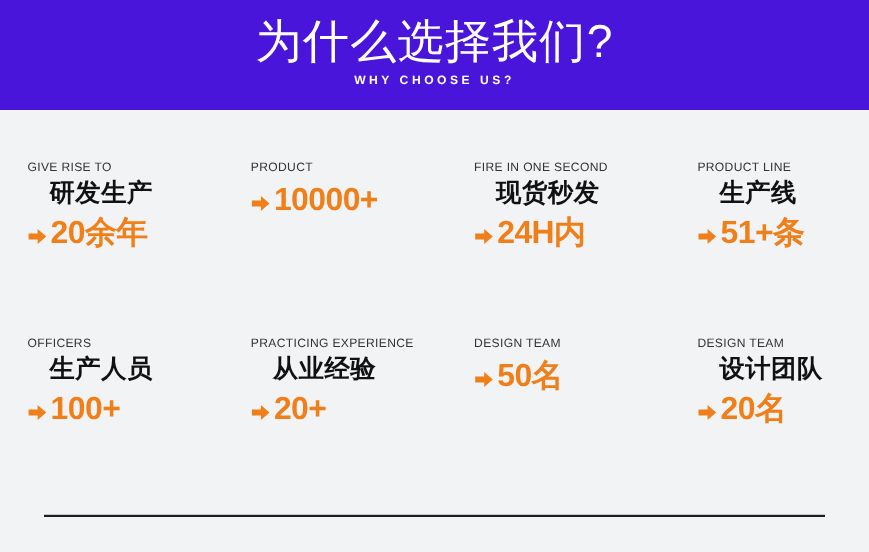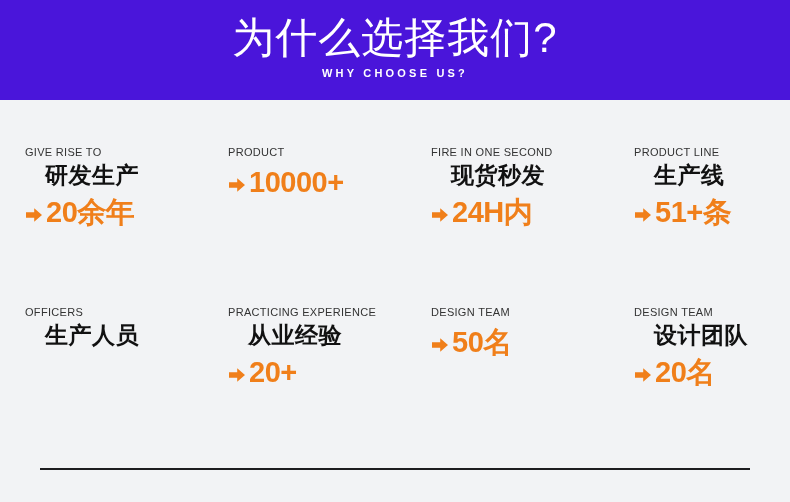--- a/index.html
+++ b/index.html
@@ -181,20 +181,26 @@
         <svg class="arrow-icon" viewBox="0 0 18 18">
           <path d="M1 6.2 H9.2 V2.2 L17 9 L9.2 15.8 V11.8 H1 Z" fill="#f07f1a"></path>
         </svg>
         <div class="stat-value">51+条</div>
       </div>
     </div>
 
     <div class="stat-item">
       <div class="stat-eyebrow">OFFICERS</div>
       <div class="stat-title">生产人员</div>
+      <div class="stat-value-row">
+        <svg class="arrow-icon" viewBox="0 0 18 18">
+          <path d="M1 6.2 H9.2 V2.2 L17 9 L9.2 15.8 V11.8 H1 Z" fill="#f07f1a"></path>
+        </svg>
+        <div class="stat-value">100+</div>
+      </div>
     </div>
 
     <div class="stat-item">
       <div class="stat-eyebrow">PRACTICING EXPERIENCE</div>
       <div class="stat-title">从业经验</div>
       <div class="stat-value-row">
         <svg class="arrow-icon" viewBox="0 0 18 18">
           <path d="M1 6.2 H9.2 V2.2 L17 9 L9.2 15.8 V11.8 H1 Z" fill="#f07f1a"></path>
         </svg>
         <div class="stat-value">20+</div>

